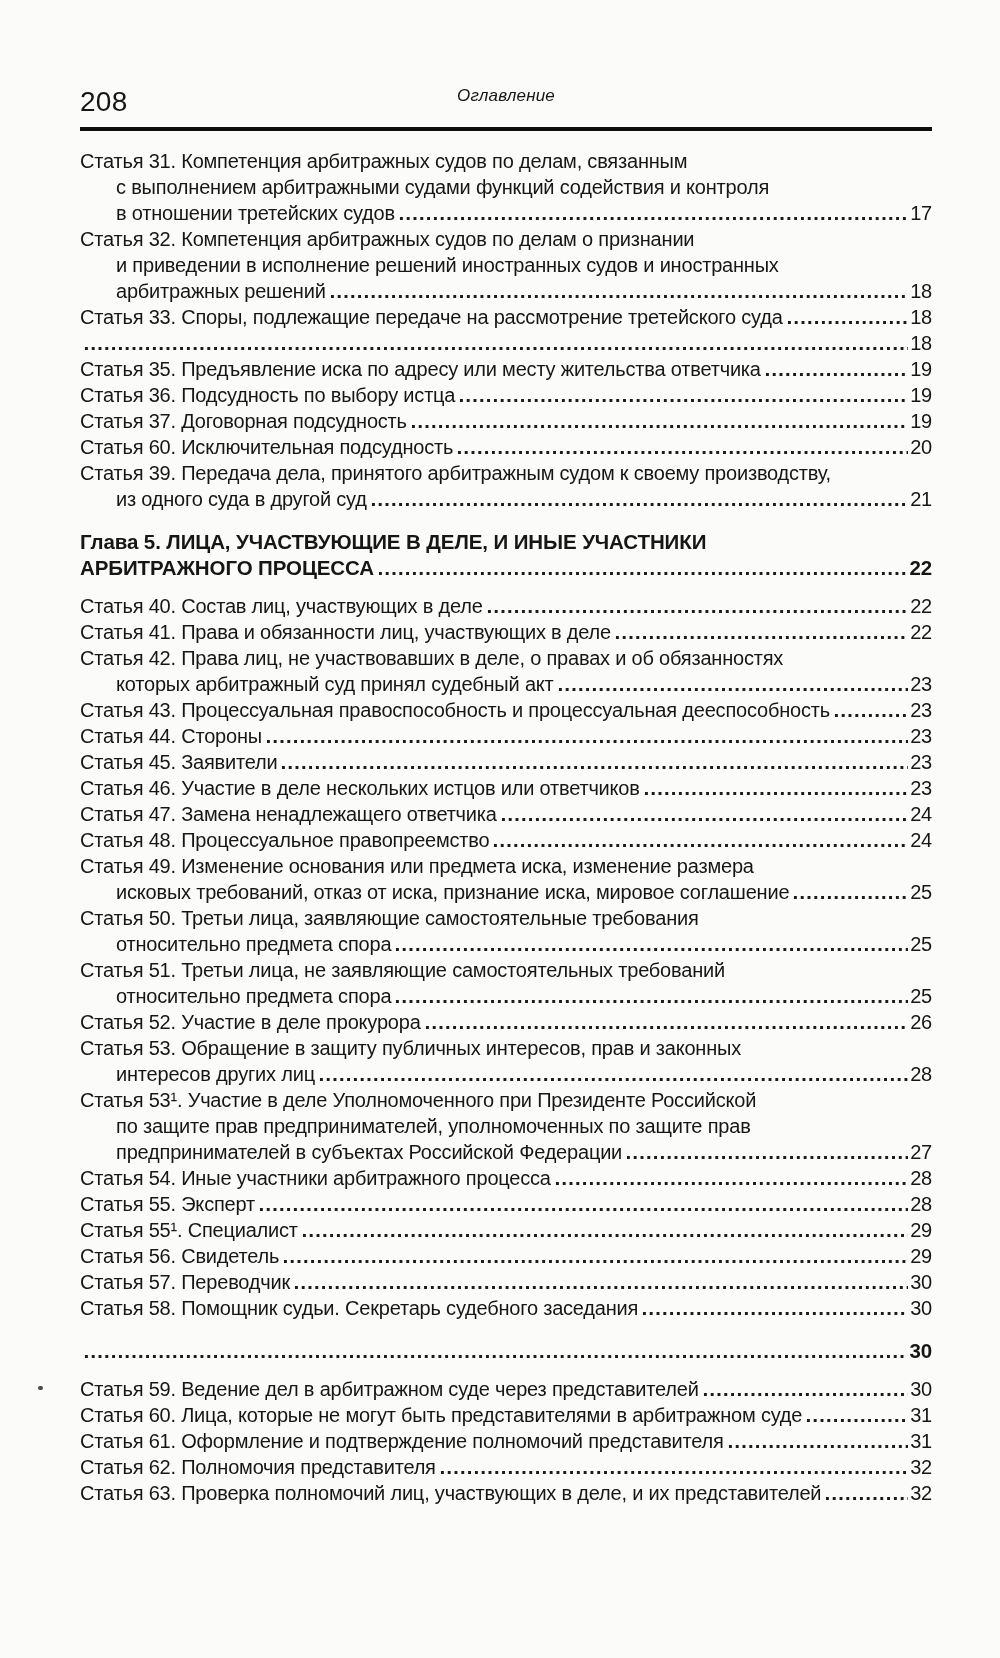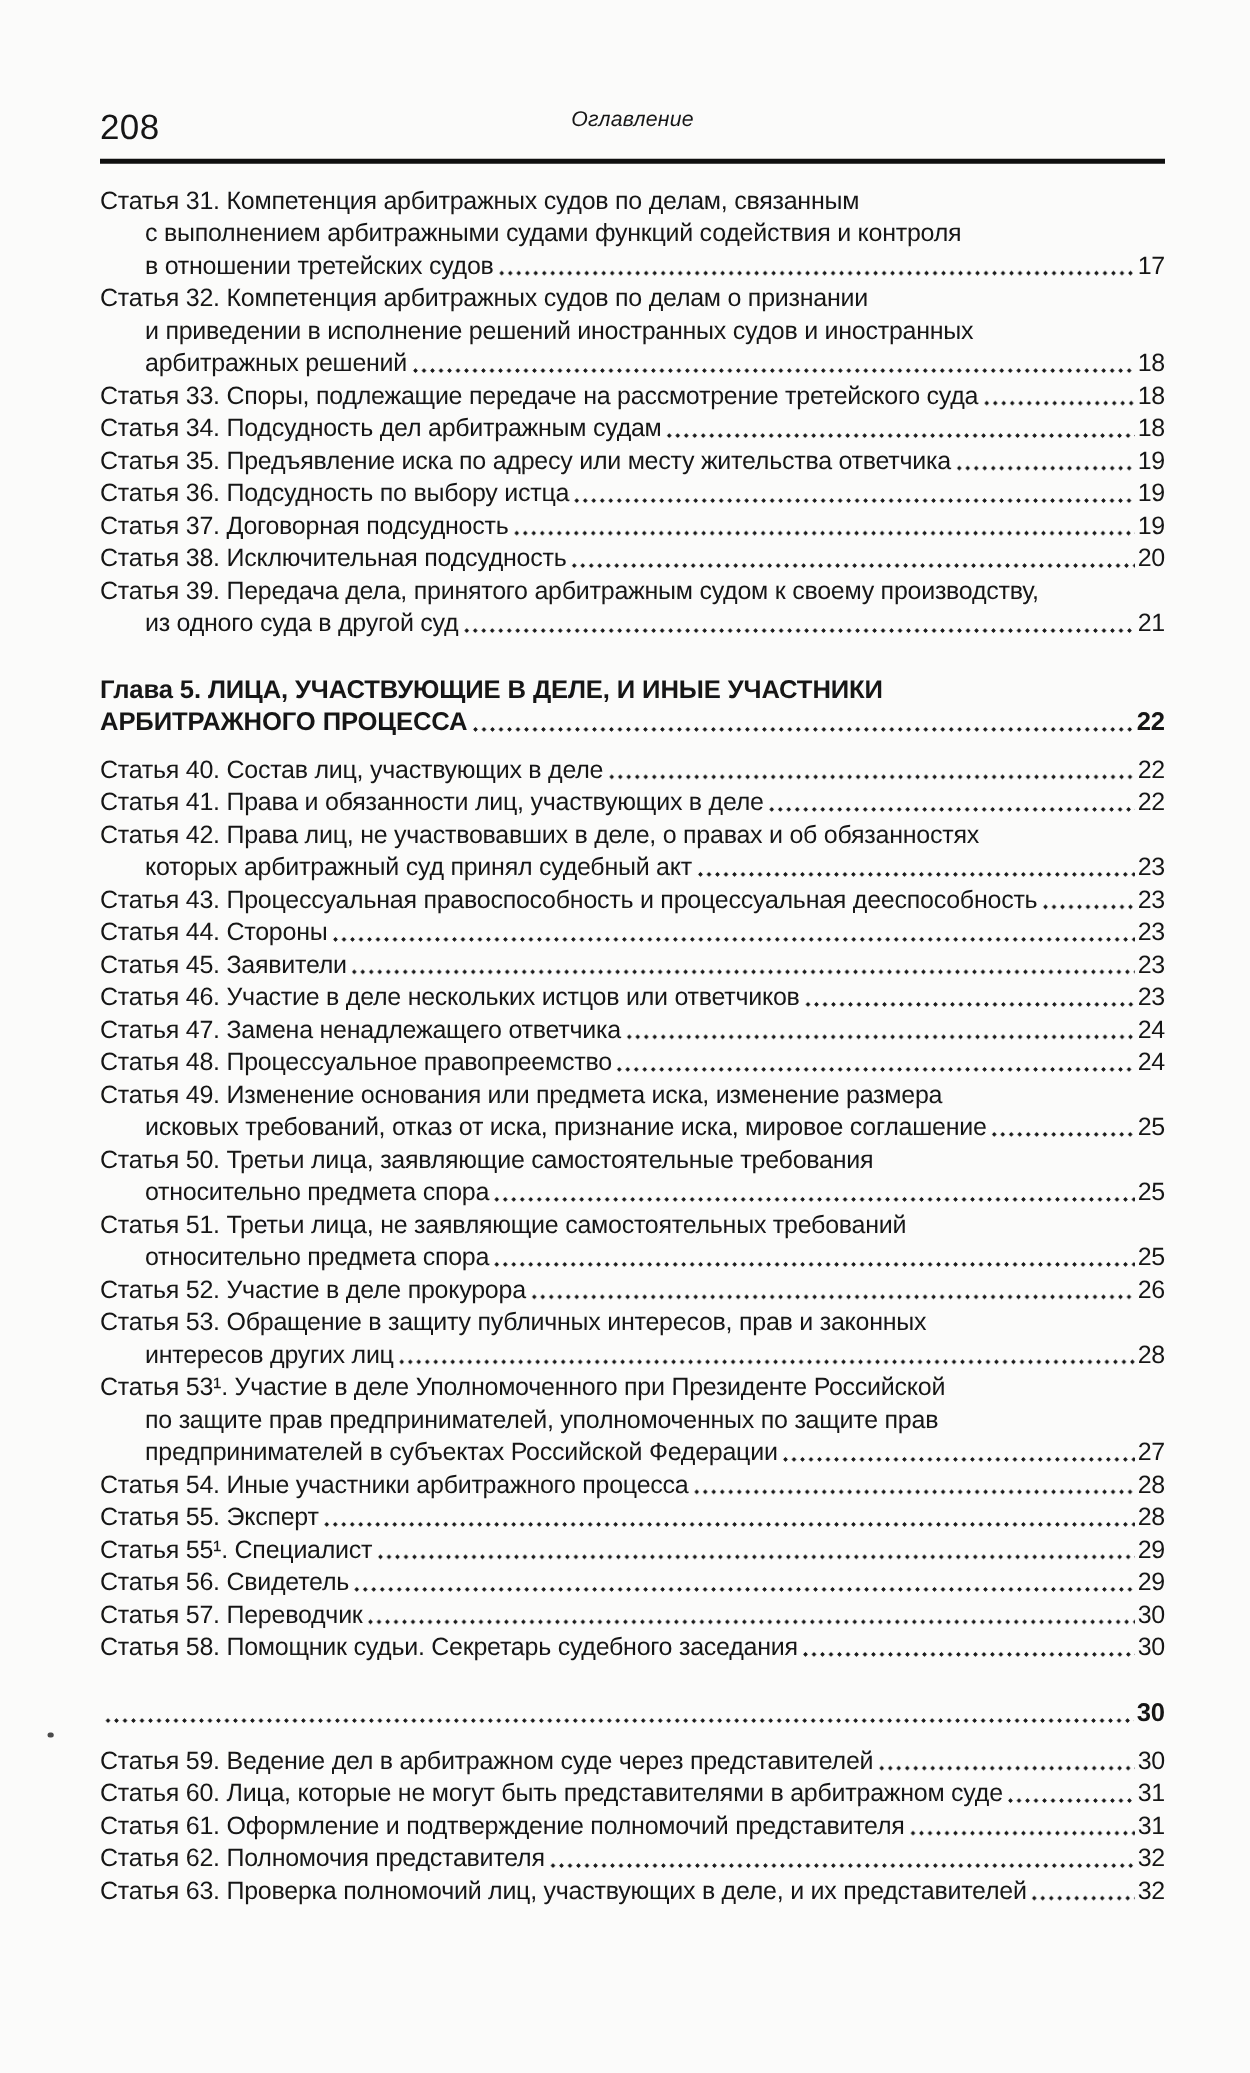--- a/index.html
+++ b/index.html
@@ -35,21 +35,21 @@
   .leader .txt { white-space:nowrap;text-align:center; }
   .dots {
     flex:1 1 auto; min-width:14px; height:15px;
     align-self:flex-end; margin:0 2px 2px 3px;
     background-image:radial-gradient(circle, #1b1b1b 1.45px, rgba(0,0,0,0) 1.7px);
     background-size:6.8px 6.8px;
     background-repeat:repeat-x;
     background-position:left bottom 2px;
   }
   .pg { white-space:nowrap; }
-  .entry.chapter { margin-top:27px; margin-bottom:12px; }
+  .entry.chapter { margin-top:17px; margin-bottom:12px; }
   .entry.chapter .line { font-weight:700; font-size:20.5px; letter-spacing:-0.1px; }
   .speck {
     position:absolute; left:38px; top:1386px;
     width:5px; height:4px; background:#4a4a4a; border-radius:2px;
   }
 </style>
 </head>
 <body>
 
 <div class="speck"></div>
@@ -80,21 +80,20 @@
       </div>
       <div class="entry">
         <div class="line leader">
           <span class="txt">Статья 33. Споры, подлежащие передаче на рассмотрение третейского суда</span>
           <span class="dots"></span>
           <span class="pg">18</span>
         </div>
       </div>
       <div class="entry">
         <div class="line leader">
-          <span class="txt">Статья 34. Подсудность дел арбитражным судам</span>
           <span class="dots"></span>
           <span class="pg">18</span>
         </div>
       </div>
       <div class="entry">
         <div class="line leader">
           <span class="txt">Статья 35. Предъявление иска по адресу или месту жительства ответчика</span>
           <span class="dots"></span>
           <span class="pg">19</span>
         </div>
@@ -108,21 +107,21 @@
       </div>
       <div class="entry">
         <div class="line leader">
           <span class="txt">Статья 37. Договорная подсудность</span>
           <span class="dots"></span>
           <span class="pg">19</span>
         </div>
       </div>
       <div class="entry">
         <div class="line leader">
-          <span class="txt">Статья 38. Исключительная подсудность</span>
+          <span class="txt">Статья 60. Исключительная подсудность</span>
           <span class="dots"></span>
           <span class="pg">20</span>
         </div>
       </div>
       <div class="entry">
         <div class="line">Статья 39. Передача дела, принятого арбитражным судом к своему производству,</div>
         <div class="line cont leader">
           <span class="txt">из одного суда в другой суд</span>
           <span class="dots"></span>
           <span class="pg">21</span>

